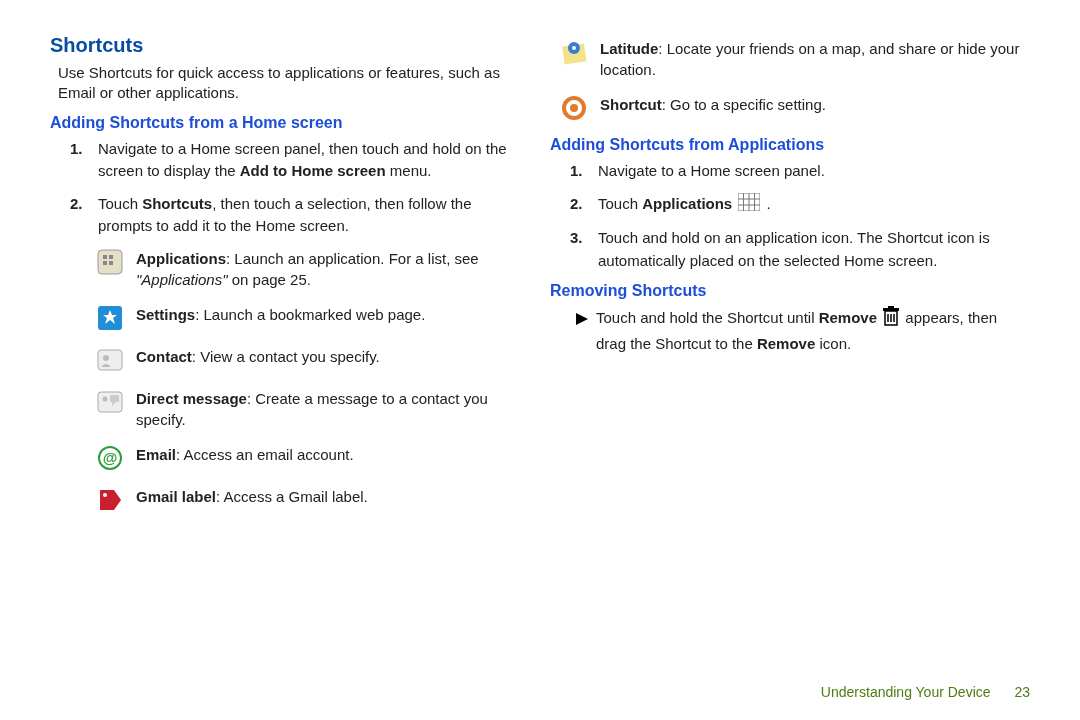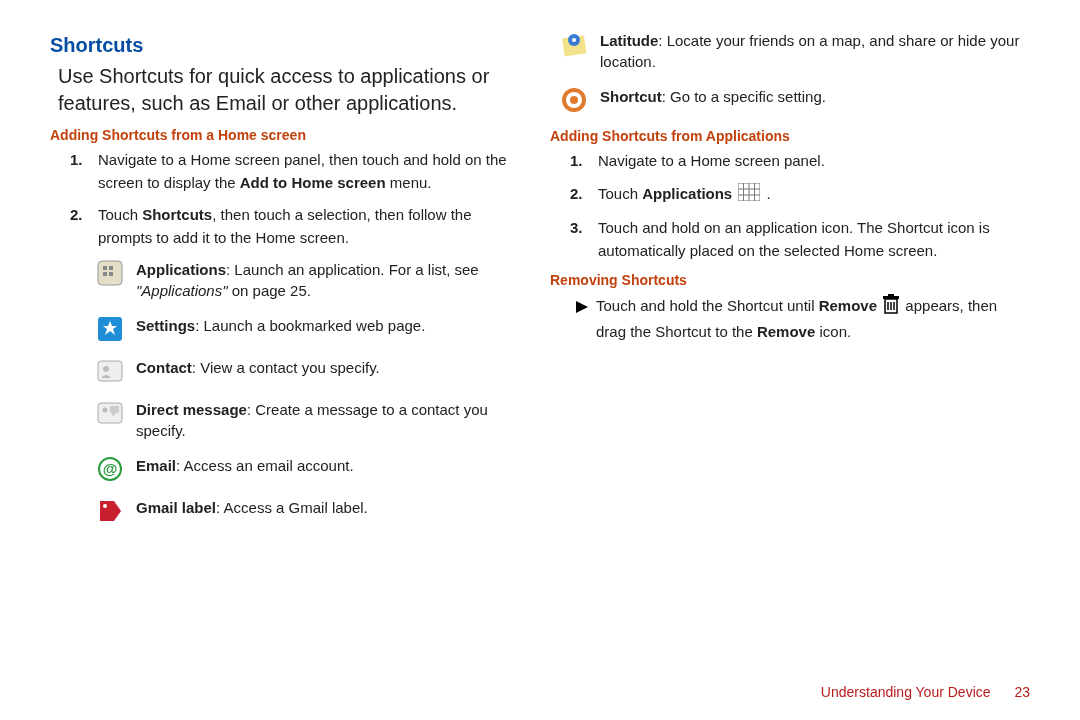--- a/index.html
+++ b/index.html
@@ -26,27 +26,27 @@
     box-sizing: border-box;
   }
   .col.right { padding-left: 10px; padding-right: 0; }
   .sec-title {
     color: #064da3;
     font-weight: bold;
     font-size: 20px;
     margin: 4px 0 6px 0;
   }
   .sub-title {
-    color: #c2410c;
+    color: #1d4ed8;
     font-weight: bold;
-    font-size: 14px;
+    font-size: 16px;
     margin: 10px 0 6px 0;
   }
   p.intro {
-    font-size: 20px;
+    font-size: 15px;
     margin: 6px 0 8px 8px;
     line-height: 1.35;
   }
   ol {
     list-style: none;
     padding-left: 0;
     margin: 4px 0 0 20px;
   }
   ol > li {
     font-size: 15px;
@@ -60,20 +60,21 @@
     left: 0;
     font-weight: bold;
   }
   .icon-list {
     margin: 8px 0 0 46px;
   }
   .icon-row {
     display: flex;
     align-items: flex-start;
     margin-bottom: 14px;
+    margin-top: 8px;
   }
   .icon-row .ic {
     width: 28px;
     height: 28px;
     flex-shrink: 0;
     margin-right: 12px;
     display: flex;
     align-items: center;
     justify-content: center;
   }
@@ -101,21 +102,21 @@
   .inline-icon {
     display: inline-block;
     vertical-align: middle;
     margin: 0 2px;
   }
   .footer {
     position: absolute;
     bottom: 20px;
     right: 50px;
     font-size: 14px;
-    color: #b91c1c;
+    color: #4d7c0f;
   }
   .footer .pg { margin-left: 20px; }
 </style>
 </head>
 <body>
 
 <div class="page">
 
   <div class="col">
     <div class="sec-title">Shortcuts</div>

